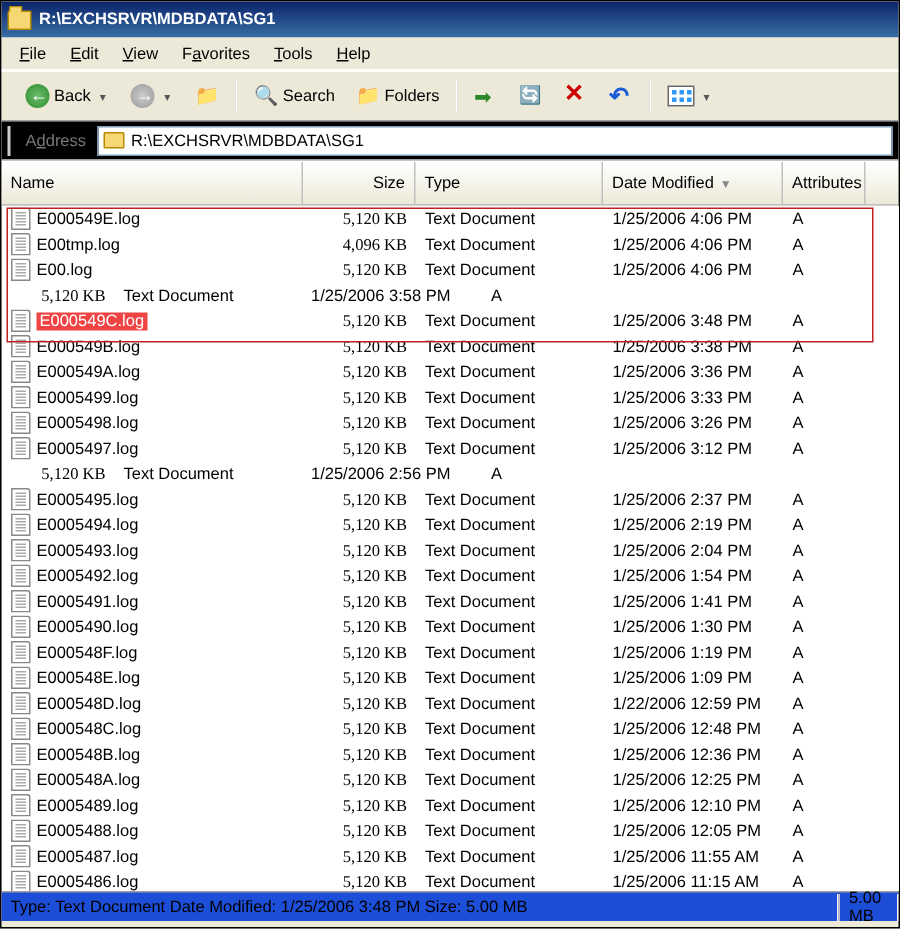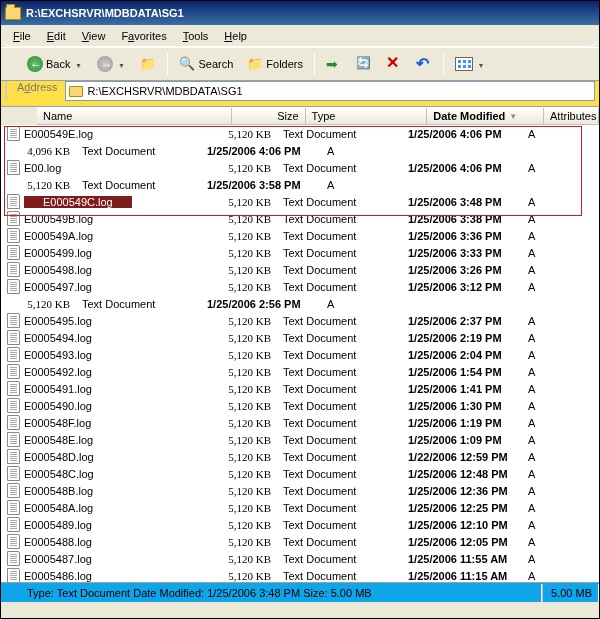--- a/index.html
+++ b/index.html
@@ -3,70 +3,70 @@
 <meta charset="utf-8">
 <style>
 * { margin:0; padding:0; box-sizing:border-box; font-family:Tahoma,Arial,sans-serif; font-size:11px; }
 body { background:#ece9d8; width:600px; height:619px; overflow:hidden; border:1px solid #000; }
 
 .titlebar { height:24px; background:linear-gradient(to bottom,#0a246a,#3a6ea5); color:#fff; display:flex; align-items:center; padding:0 4px; }
 .titlebar .folder-ic { width:16px; height:13px; background:#f7d774; border:1px solid #b88a00; border-radius:1px 1px 0 0; position:relative; margin-right:5px; }
 .titlebar .folder-ic:before { content:""; position:absolute; top:-4px; left:0; width:7px; height:3px; background:#f7d774; border:1px solid #b88a00; border-bottom:none; border-radius:1px 1px 0 0;}
 .titlebar .title { font-weight:bold; }
 
-.menubar { height:22px; background:#ece9d8; border-bottom:1px solid #fff; display:flex; align-items:center; padding:0 4px;border-radius:11px; }
+.menubar { height:22px; background:#ece9d8; border-bottom:1px solid #fff; display:flex; align-items:center; padding:0 4px; }
 .menubar span { padding:3px 8px; cursor:default; }
 .menubar span u { text-decoration:underline; }
 
-.toolbar { height:34px; background:#ece9d8; border-top:1px solid #fff; border-bottom:1px solid #a0a0a0; display:flex; align-items:center; padding:0 20px; gap:2px; }
+.toolbar { height:34px; background:#ece9d8; border-top:1px solid #fff; border-bottom:1px solid #a0a0a0; display:flex; align-items:center; padding:0 10px; gap:2px; }
 .tbtn { height:24px; display:inline-flex; align-items:center; padding:0 5px; border:1px solid transparent; border-radius:3px; cursor:default; gap:3px; }
 .sep { width:1px; height:22px; background:#a0a0a0; margin:0 3px; border-right:1px solid #fff;}
 .ic { width:16px; height:16px; display:inline-block; position:relative; }
 .ic-back { background:radial-gradient(circle,#6fbf6f,#2a8a2a); border-radius:50%; }
 .ic-back:after{content:"←";color:#fff;position:absolute;left:3px;top:0;font-size:12px;font-weight:bold;}
 .ic-fwd { background:radial-gradient(circle,#ccc,#999); border-radius:50%; }
 .ic-fwd:after{content:"→";color:#fff;position:absolute;left:3px;top:0;font-size:12px;font-weight:bold;}
 .ic-up { width:16px;height:16px; }
 .ic-up:after{content:"📁";position:absolute;font-size:13px;left:0;top:0;}
 .ic-search:after{content:"🔍";position:absolute;font-size:13px;left:0;top:0;}
 .ic-folders:after{content:"📁";position:absolute;font-size:13px;left:0;top:0;}
 .ic-go:after{content:"➡";color:#2a8a2a;position:absolute;font-size:14px;left:0;top:0;}
 .ic-sync:after{content:"🔄";position:absolute;font-size:12px;left:0;top:0;}
 .ic-del{font-size:16px;color:#c00;font-weight:bold;line-height:14px;}
 .ic-undo:after{content:"↶";color:#1a5cd6;position:absolute;font-size:16px;font-weight:bold;left:0;top:-2px;}
 .ic-views{width:18px;height:14px;border:1px solid #666;background:#fff;}
 .ic-views:before{content:"";position:absolute;left:2px;top:2px;width:3px;height:3px;background:#39f;box-shadow:5px 0 #39f,10px 0 #39f,0 5px #39f,5px 5px #39f,10px 5px #39f;}
 .drop { width:10px; text-align:center; color:#555;}
 .drop:after{content:"▾";font-size:8px;}
 
-.addrbar { height:26px; background:#fde047; border-bottom:1px solid #a0a0a0; display:flex; align-items:flex-start; padding:0 4px; gap:4px;}
+.addrbar { height:26px; background:#000000; border-bottom:1px solid #a0a0a0; display:flex; align-items:center; padding:0 4px; gap:4px;}
 .addrbar .lbl { color:#777; padding:0 4px;}
 .addrbar .vsep{width:2px;height:20px;background:#ccc;margin-right:2px;}
 .addrbar .field { flex:1; height:20px; background:#fff; border:1px solid #7f9db9; display:flex; align-items:center; padding:0 3px; gap:4px;}
 .addrbar .field .fic{width:14px;height:11px;background:#f7d774;border:1px solid #b88a00;border-radius:1px;}
 
-.hdr { height:18px; background:linear-gradient(to bottom,#fff,#ece9d8); border-top:1px solid #fff; border-bottom:1px solid #c0c0c0; display:flex;margin-left:36px; }
+.hdr { height:30px; background:linear-gradient(to bottom,#fff,#ece9d8); border-top:1px solid #fff; border-bottom:1px solid #c0c0c0; display:flex; }
 .hdr .hc { border-right:1px solid #c0c0c0; padding:2px 6px; display:flex; align-items:center; cursor:default;}
 .hdr .hc.r{justify-content:flex-end;}
 .sortarr{margin-left:4px;color:#888;font-size:8px;}
 
 .list { height:457px; background:#fff; overflow-y:scroll; overflow-x:hidden; position:relative;}
 .hlbox{position:absolute;left:3px;top:1px;width:578px;height:90px;border:1px solid #c02020;pointer-events:none;z-index:5;}
 .row { height:17px; display:flex; align-items:center; white-space:nowrap;}
 .row .c { padding:0 6px; overflow:hidden; display:flex; align-items:center; gap:4px;}
 .row .c.r { justify-content:flex-end;font-family:Liberation Serif, serif; }
 .fic2{width:13px;height:15px;background:#fff;border:1px solid #888;border-radius:0 2px 0 0;position:relative;flex-shrink:0;}
 .fic2:before{content:"";position:absolute;left:2px;top:2px;width:7px;height:1px;background:#aaa;box-shadow:0 2px #aaa,0 4px #aaa,0 6px #aaa,0 8px #aaa;}
-.row.sel .fname{background:#7f1d1d;color:#fff;padding:0 19px;}
-
-.status { height:20px; background:#0ea5e9; border-top:1px solid #a0a0a0; display:flex; align-items:center;padding-left:20px;}
+.row.sel .fname{background:#ef4444;color:#fff;padding:0 2px;}
+
+.status { height:20px; background:#1d4ed8; border-top:1px solid #a0a0a0; display:flex; align-items:center;}
 .status .sc{padding:2px 6px;border-right:1px solid #fff;border-left:1px solid #c0c0c0;height:18px;display:flex;align-items:center;}
 .status .sc:first-child{border-left:none;}
 
-.col-name{width:201px;} .col-size{width:75px;} .col-type{width:125px;} .col-date{width:120px;font-weight:bold;} .col-attr{width:55px;}
+.col-name{width:201px;} .col-size{width:75px;} .col-type{width:125px;} .col-date{width:120px;} .col-attr{width:55px;}
 </style>
 </head>
 <body>
 
 <div class="titlebar">
   <span class="folder-ic"></span>
   <span class="title">R:\EXCHSRVR\MDBDATA\SG1</span>
 </div>
 
 <div class="menubar">
@@ -146,20 +146,24 @@
       <div class="c col-name">
         <span class="fic2"></span>
         <span class="fname">E000549E.log</span>
       </div>
       <div class="c col-size r">5,120 KB</div>
       <div class="c col-type">Text Document</div>
       <div class="c col-date">1/25/2006 4:06 PM</div>
       <div class="c col-attr">A</div>
     </div>
     <div class="row">
+      <div class="c col-name">
+        <span class="fic2"></span>
+        <span class="fname">E00tmp.log</span>
+      </div>
       <div class="c col-size r">4,096 KB</div>
       <div class="c col-type">Text Document</div>
       <div class="c col-date">1/25/2006 4:06 PM</div>
       <div class="c col-attr">A</div>
     </div>
     <div class="row">
       <div class="c col-name">
         <span class="fic2"></span>
         <span class="fname">E00.log</span>
       </div>
@@ -397,14 +401,14 @@
       </div>
       <div class="c col-size r">5,120 KB</div>
       <div class="c col-type">Text Document</div>
       <div class="c col-date">1/25/2006 11:15 AM</div>
       <div class="c col-attr">A</div>
     </div>
   </div>
 
 <div class="status">
   <div class="sc" style="flex:1">Type: Text Document Date Modified: 1/25/2006 3:48 PM Size: 5.00 MB</div>
-  <div class="sc" style="width:57px;justify-content:flex-end">5.00 MB</div>
+  <div class="sc" style="width:40px;justify-content:flex-end">5.00 MB</div>
 </div>
 
 </body></html>

